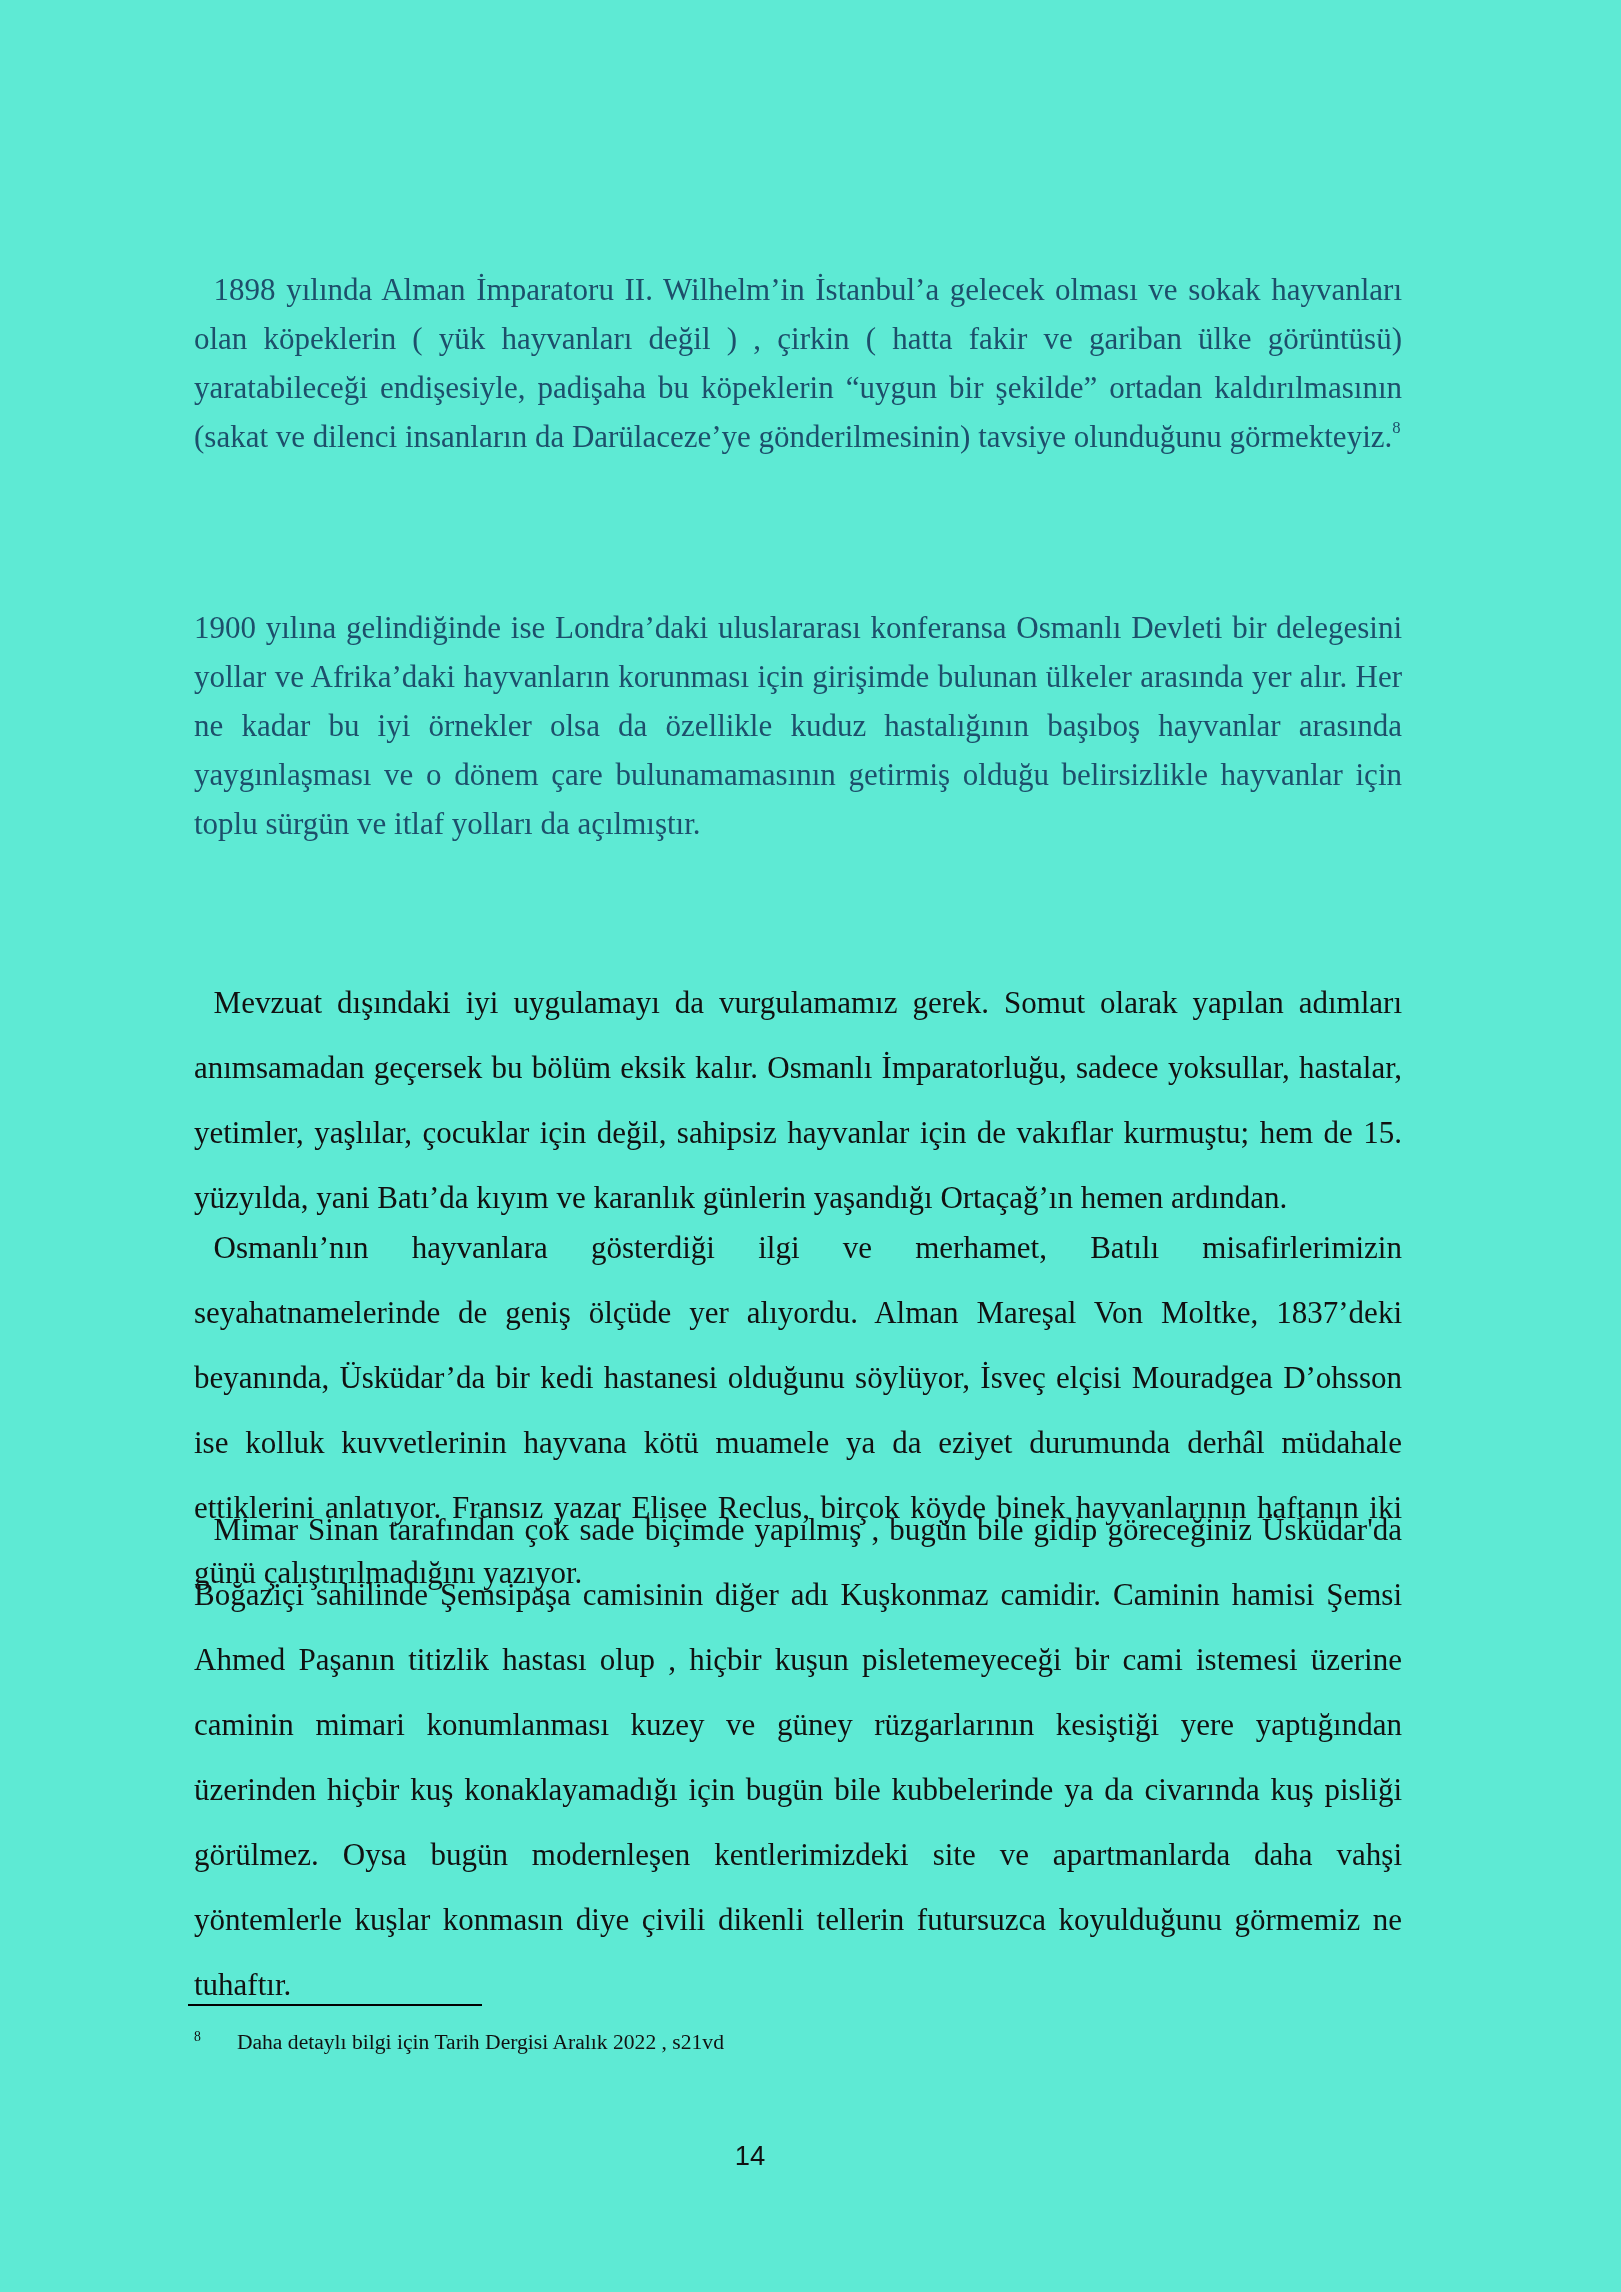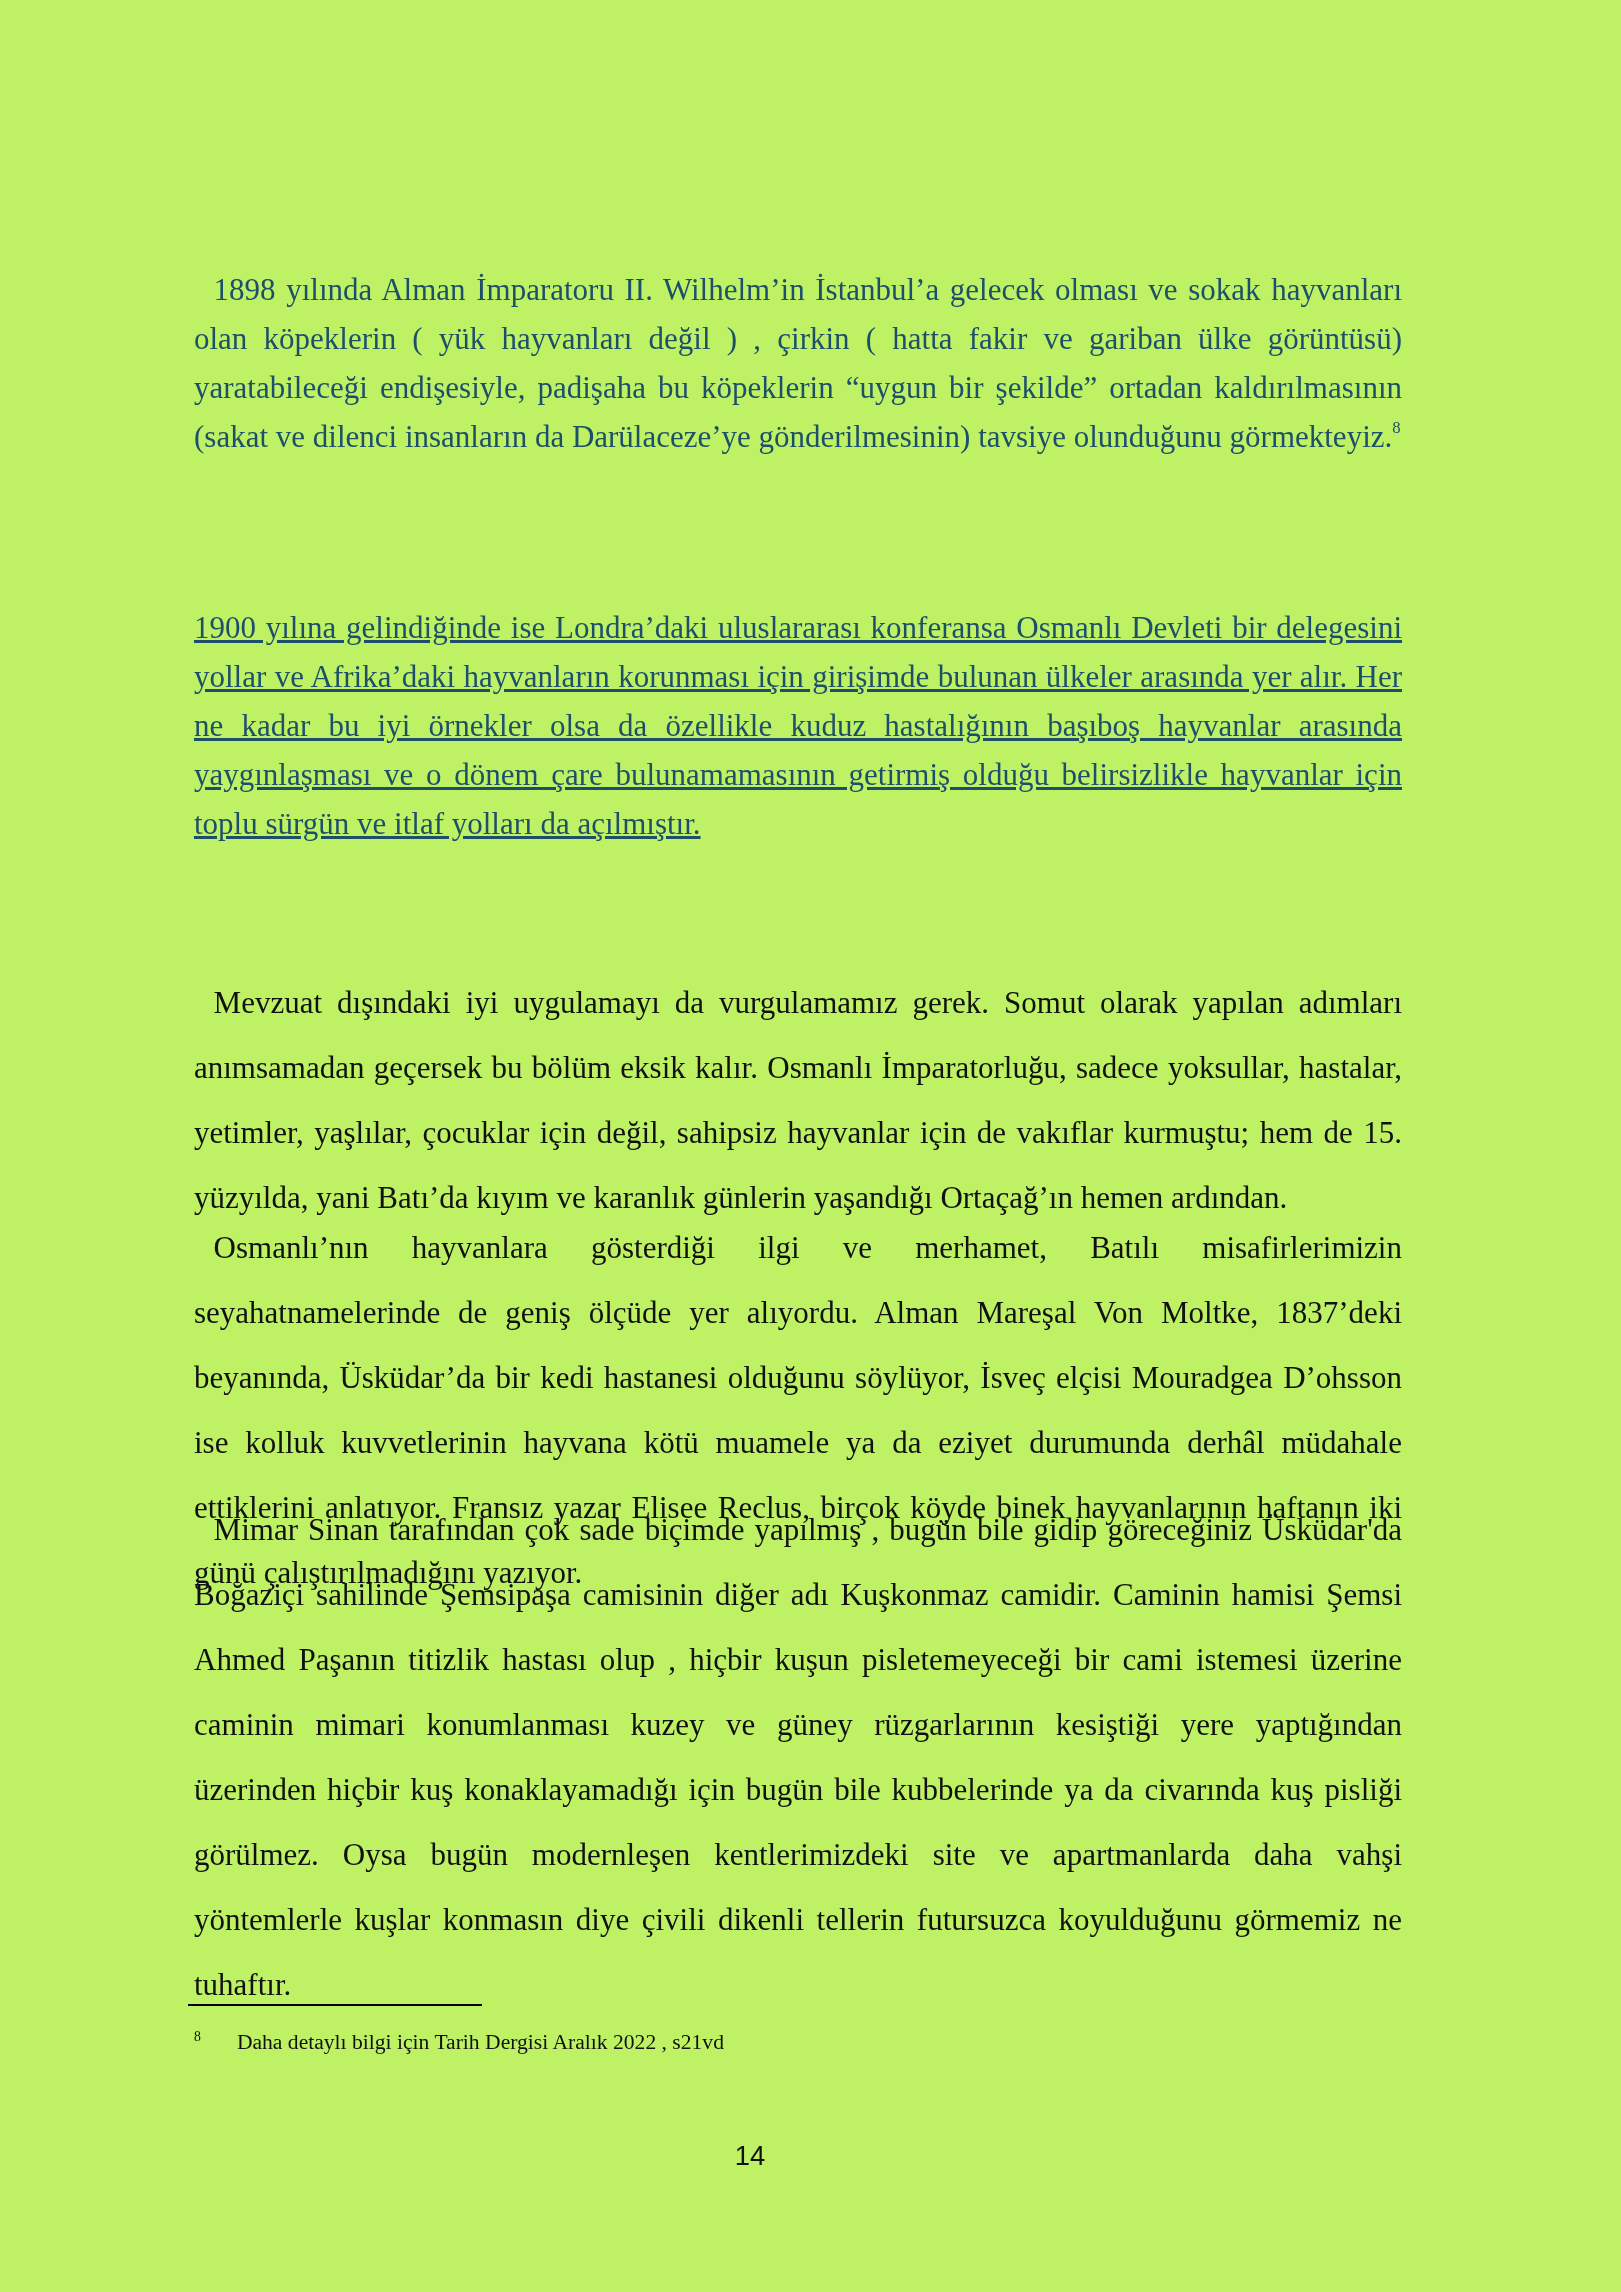--- a/index.html
+++ b/index.html
@@ -12,21 +12,21 @@
       height: 2293px;
       position: relative;
       overflow: hidden;
       font-family: "Liberation Serif", "DejaVu Serif", serif;
     }
     .page {
       position: absolute;
       left: 0; top: 0;
       width: 1621px;
       height: 2293px;
-      background: #bef264;
+      background: #5eead4;
     }
     .para {
       position: absolute;
       left: 194px;
       width: 1208px;
       margin: 0;
       text-align: justify;
       text-align-last: left;
       font-size: 31px;
     }
@@ -38,21 +38,21 @@
       color: #111111;
       line-height: 65px;
     }
     .indent { text-indent: 19.6px; }
     .sup {
       font-size: 16.7px;
       vertical-align: 13.7px;
       line-height: 0;
     }
     #p1 { top: 265px; }
-    #p2 { top: 603px; text-decoration: underline; }
+    #p2 { top: 603px; }
     #p3 { top: 970px; }
     #p4 { top: 1215px; }
     #p5 { top: 1497px; }
     #p6 {
       top: 1931px;
       left: 231px;
       width: 1215px;
       text-align: left;
     }
     .fn-rule {

